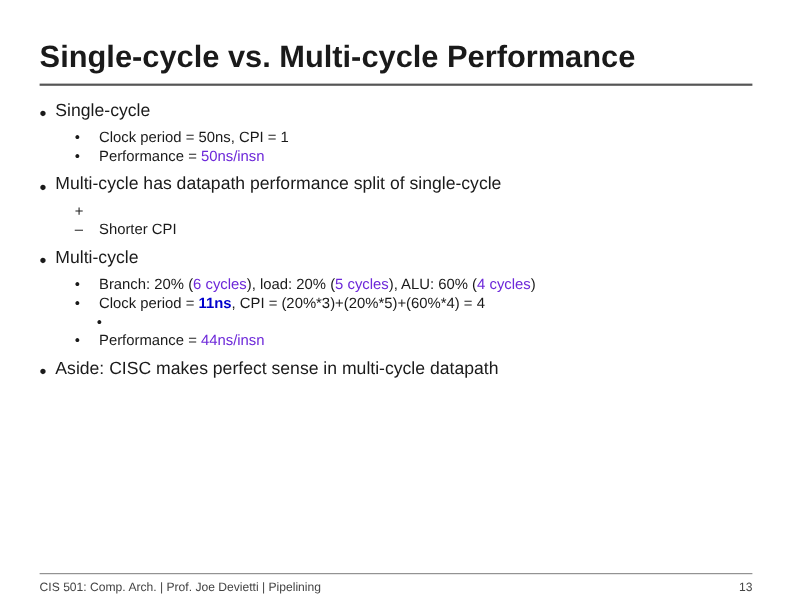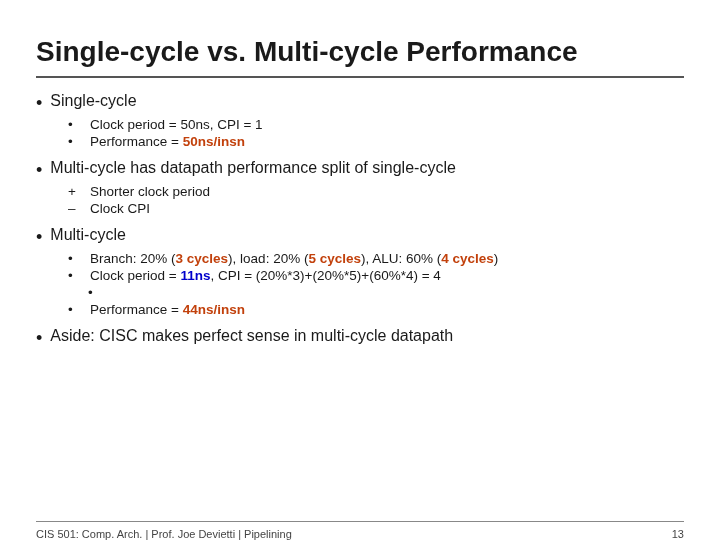--- a/index.html
+++ b/index.html
@@ -58,22 +58,22 @@
       font-size: 13.5px;
     }
     .sub-bullet {
       display: flex;
       gap: 8px;
     }
     .sub-bullet .sym {
       min-width: 14px;
     }
     .highlight-orange {
-      color: #c2410c;
-      font-weight: bold;
+      color: #6d28d9;
+      font-weight: normal;
     }
     .highlight-blue {
       color: #0000cc;
       font-weight: bold;
     }
     .footer {
       display: flex;
       justify-content: space-between;
       align-items: center;
       border-top: 1px solid #888;
@@ -112,38 +112,37 @@
     </div>
 
     <div class="section">
       <div class="bullet-main">
         <span class="dot">•</span>
         <span>Multi-cycle has datapath performance split of single-cycle</span>
       </div>
       <div class="sub-bullets">
         <div class="sub-bullet">
           <span class="sym">+</span>
-          <span>Shorter clock period</span>
         </div>
         <div class="sub-bullet">
           <span class="sym">–</span>
-          <span>Clock CPI</span>
+          <span>Shorter CPI</span>
         </div>
       </div>
     </div>
 
     <div class="section">
       <div class="bullet-main">
         <span class="dot">•</span>
         <span>Multi-cycle</span>
       </div>
       <div class="sub-bullets">
         <div class="sub-bullet">
           <span class="sym">•</span>
-          <span>Branch: 20% (<span class="highlight-orange">3 cycles</span>), load: 20% (<span class="highlight-orange">5 cycles</span>), ALU: 60% (<span class="highlight-orange">4 cycles</span>)</span>
+          <span>Branch: 20% (<span class="highlight-orange">6 cycles</span>), load: 20% (<span class="highlight-orange">5 cycles</span>), ALU: 60% (<span class="highlight-orange">4 cycles</span>)</span>
         </div>
         <div class="sub-bullet">
           <span class="sym">•</span>
           <span>Clock period = <span class="highlight-blue">11ns</span>, CPI = (20%*3)+(20%*5)+(60%*4) = 4</span>
         </div>
         <div class="sub-bullets indent2">
           <div class="sub-bullet">
             <span class="sym">•</span>
           </div>
         </div>

